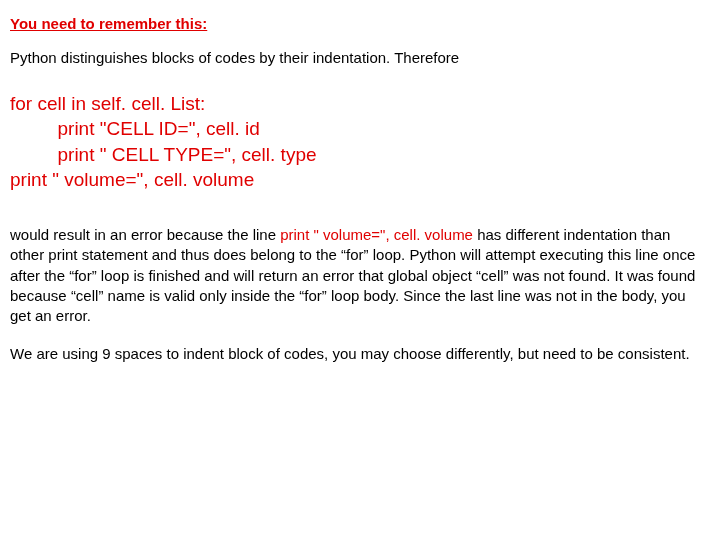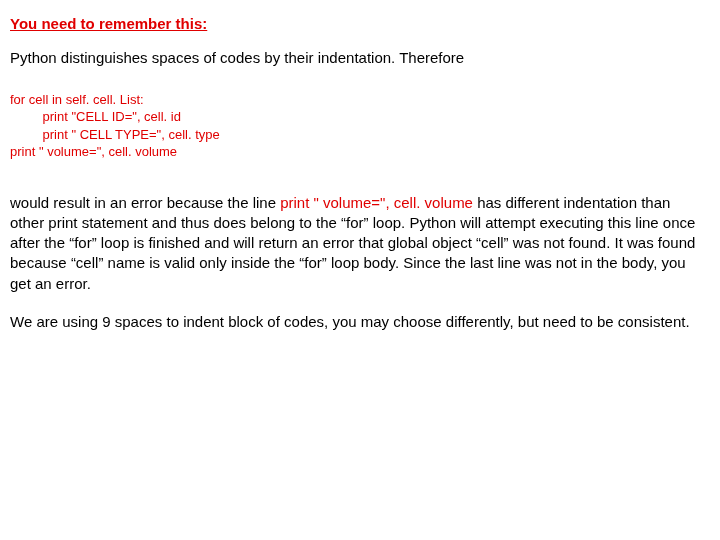--- a/index.html
+++ b/index.html
@@ -23,41 +23,41 @@
     margin-bottom: 14px;
   }
   .intro {
     margin-bottom: 22px;
   }
   .code {
     font-family: Arial, Helvetica, sans-serif;
     color: #e00000;
     margin-bottom: 20px;
     white-space: pre;
-    font-size: 13px;
+    font-size: 19px;
     line-height: 1.35;
   }
   .explain {
     margin-bottom: 18px;
     margin-top: 32px;
   }
   .inline-red {
     color: #e00000;
   }
   .closing {
   }
 </style>
 </head>
 <body>
 
 <div class="page">
 
   <div class="heading">You need to remember this:</div>
 
-  <div class="intro">Python distinguishes spaces of codes by their indentation. Therefore</div>
+  <div class="intro">Python distinguishes blocks of codes by their indentation. Therefore</div>
 
   <div class="code">for cell in self. cell. List:
          print "CELL ID=", cell. id
          print " CELL TYPE=", cell. type
 print " volume=", cell. volume</div>
 
   <div class="explain">
     <span>would result in an error because the line </span><span class="inline-red">print " volume=", cell. volume</span><span> has different indentation than other print statement and thus does belong to the “for” loop. Python will attempt executing this line once after the “for” loop is finished and will return an error that global object “cell” was not found. It was found because “cell” name is valid only inside the “for” loop body. Since the last line was not in the body, you get an error.</span>
   </div>
 

